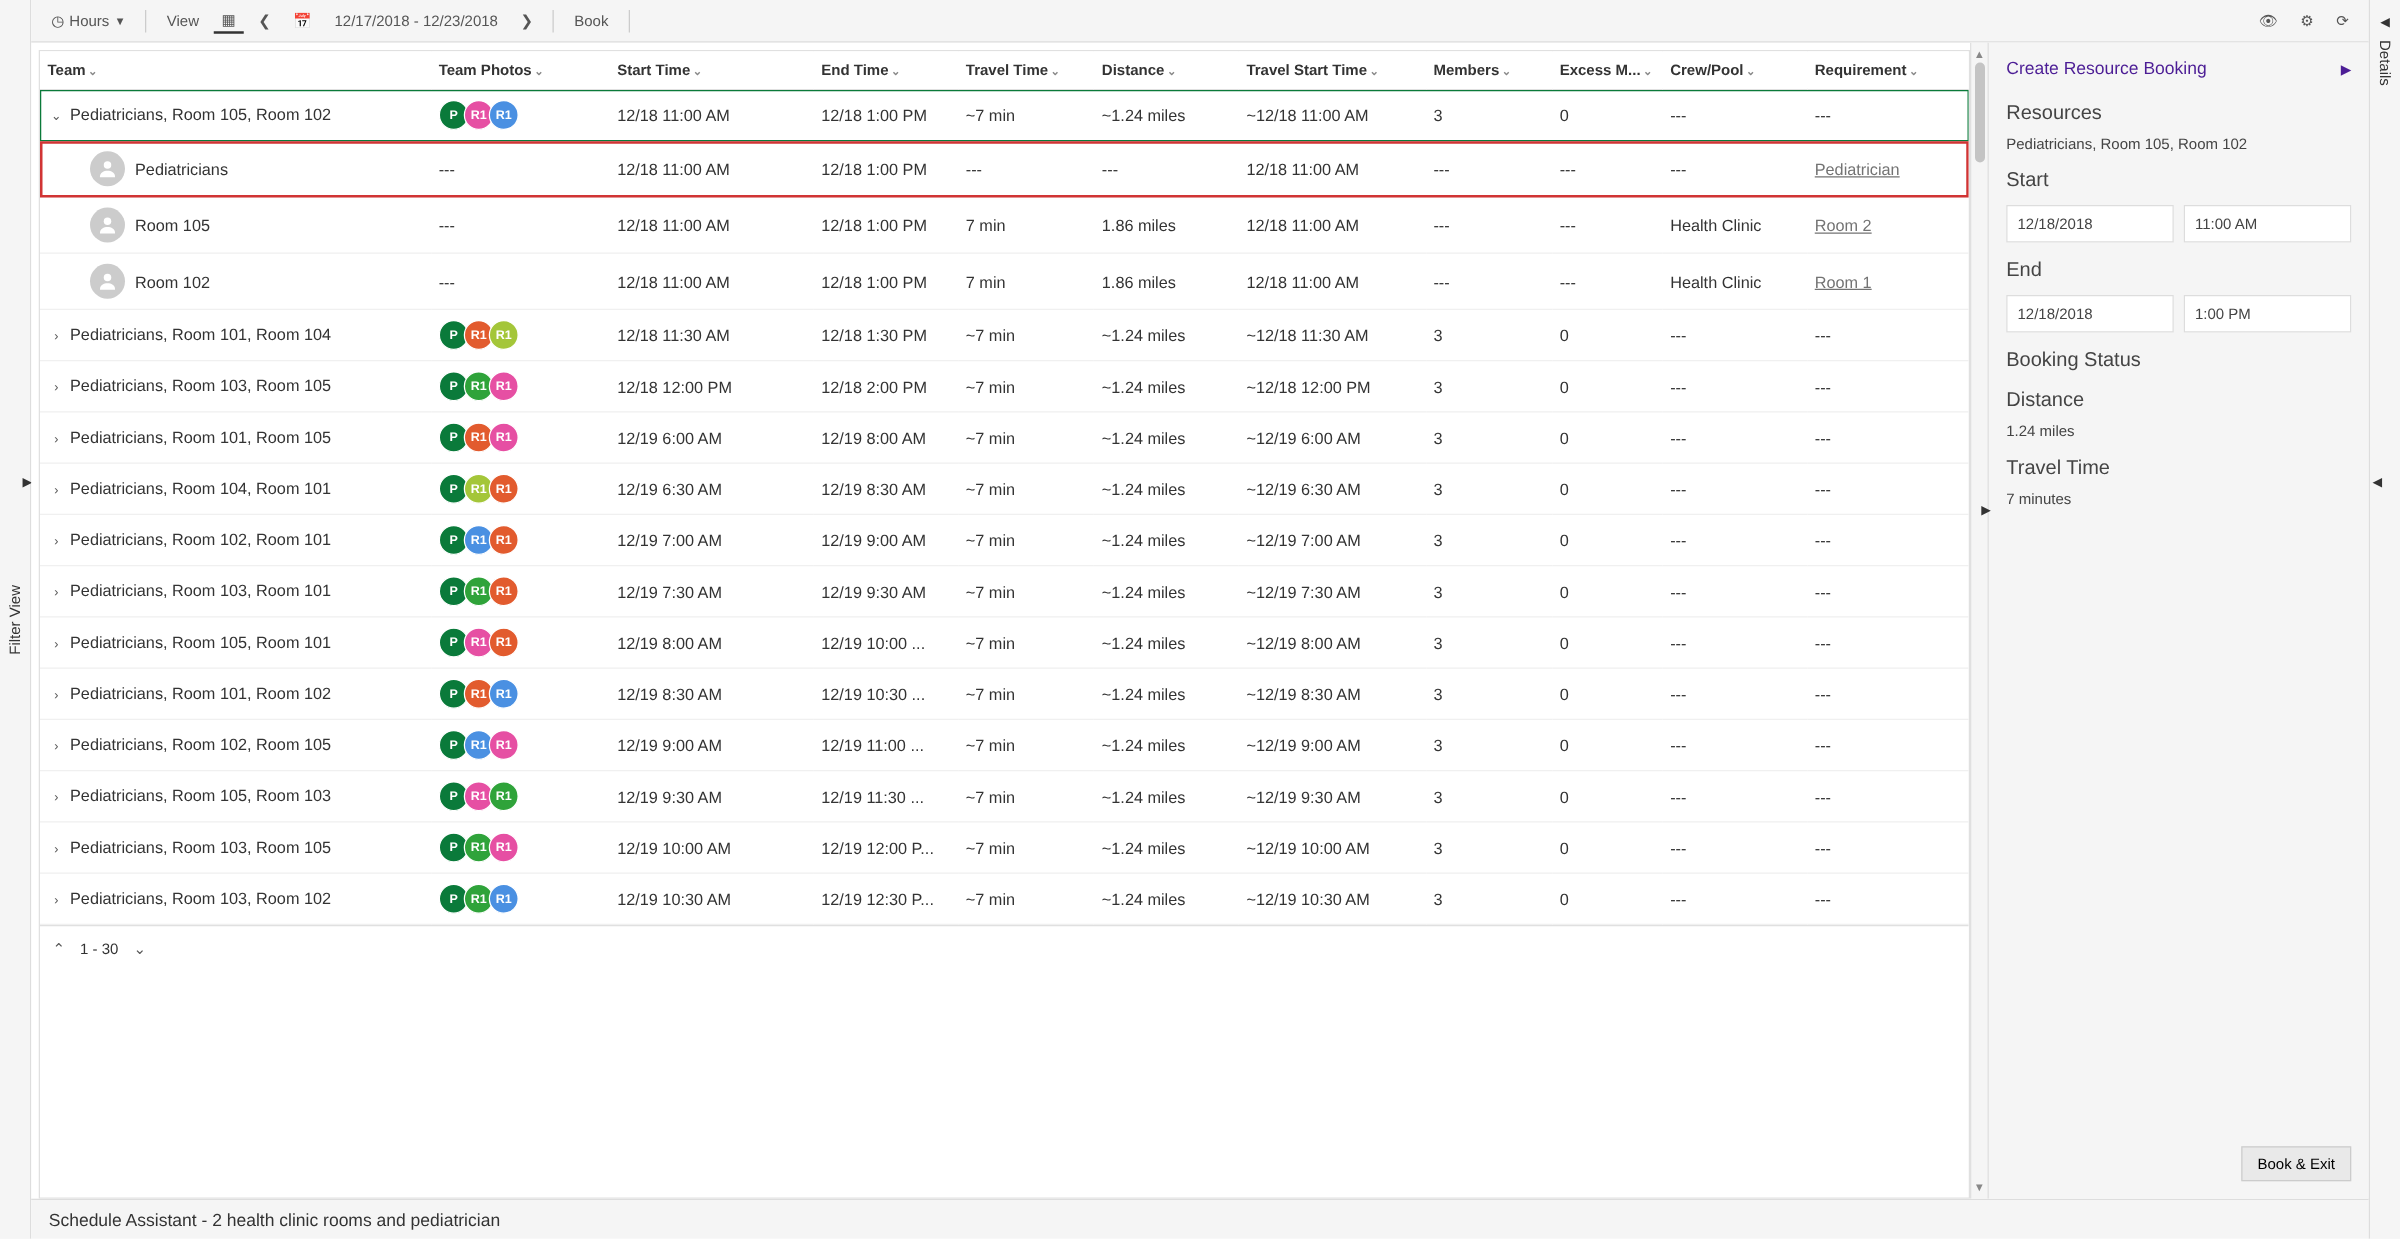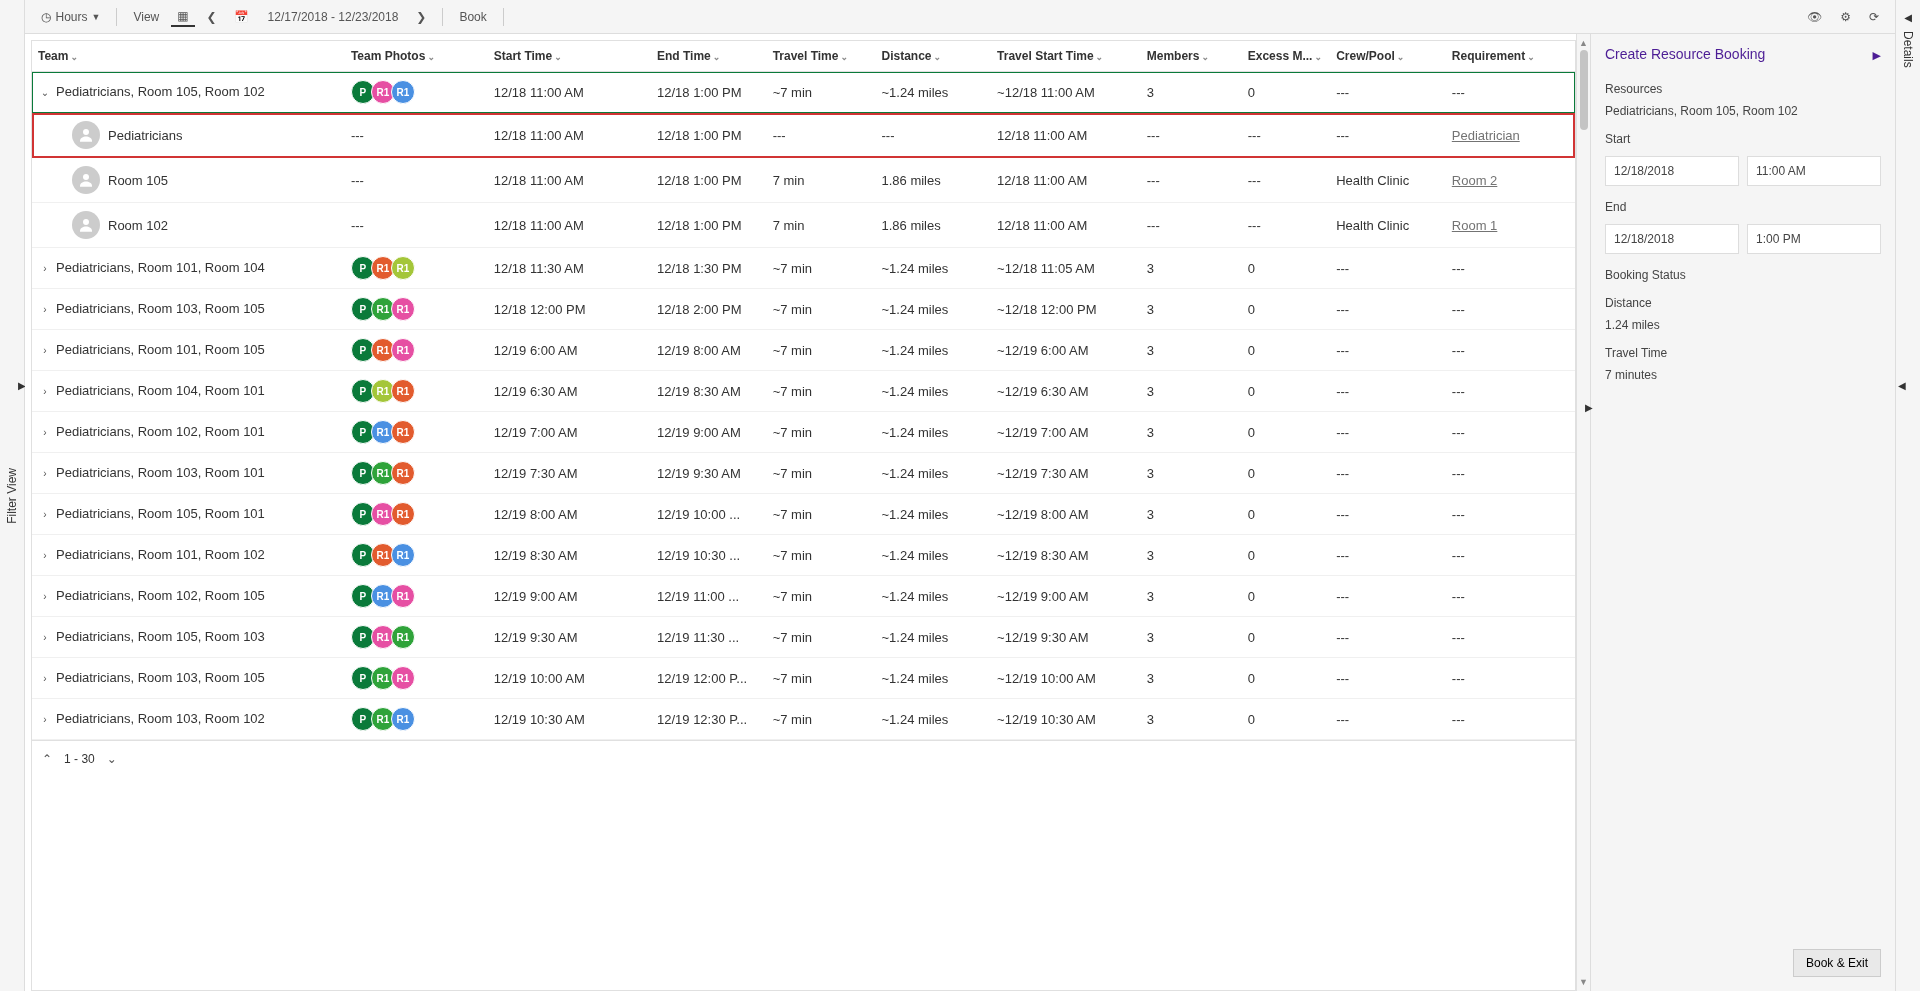--- a/index.html
+++ b/index.html
@@ -54,21 +54,21 @@
   .paginator .chev { cursor: pointer; font-size: 12px; color: #555; }
   
   .caption-bar { height: 32px; background: #f5f5f5; border-top: 1px solid #ddd; display: flex; align-items: center; padding: 0 14px; font-size: 14px; color: #333; }
   
   .scrollbar-v { width: 14px; background: #f5f5f5; border-left: 1px solid #e0e0e0; display: flex; flex-direction: column; justify-content: space-between; align-items: center; font-size: 9px; color: #888; padding: 4px 0; }
   .scrollbar-v .thumb { width: 8px; height: 80px; background: #c4c4c4; border-radius: 4px; margin-top: 2px; }
   
   .side-panel { width: 305px; background: #f5f5f5; border-left: 1px solid #ddd; display: flex; flex-direction: column; position: relative; }
   .side-panel-header { display: flex; align-items: flex-end; justify-content: space-between; padding: 12px 14px 10px 14px; font-size: 14px; color: #4c1d95; }
   .side-panel-body { padding: 2px 14px 14px 14px; display: flex; flex-direction: column; gap: 6px; font-size: 12px; color: #444; flex: 1; position: relative; }
-  .side-panel .label { font-size: 12px; color: #444; margin-top: 8px; }
+  .side-panel .label { font-size: 16px; color: #444; margin-top: 8px; }
   .side-panel .val { font-size: 12px; color: #444; margin-top: 2px; }
   .side-panel .field-row { display: flex; gap: 8px; margin-top: 4px; }
   .side-panel .field { flex: 1; background: #fff; border: 1px solid #ddd; height: 30px; padding: 0 8px; font-size: 12px; display: flex; align-items: center; justify-content: space-between; }
   .side-panel .field.select::after { content: "▾"; font-size: 10px; color: #555; }
   .side-panel .collapse-arrow { position: absolute; left: -6px; top: 330px; font-size: 10px; color: #333; }
   .side-panel .book-btn { position: absolute; right: 14px; bottom: 14px; background: #e9e9e9; border: 1px solid #ccc; padding: 6px 12px; font-size: 12px; cursor: pointer; }
   
   .right-rail { width: 25px; background: #f5f5f5; border-left: 1px solid #ddd; display: flex; flex-direction: column; justify-content: flex-start; align-items: center; padding-top: 12px; position: relative; }
   .right-rail .vtext { writing-mode: vertical-rl; font-size: 12px; color: #333; }
   .right-rail .arrow { position: absolute; top: 380px; left: 2px; font-size: 10px; }
@@ -228,21 +228,21 @@
                 <td class="col-team"><span class="expand-icon">›</span><span>Pediatricians, Room 101, Room 104</span></td>
                 <td class="col-photos"><span class="team-photos">
                     <span class="badge p-darkgreen">P</span>
                     <span class="badge r-orange">R1</span>
                     <span class="badge r-olive">R1</span>
                   </span></td>
                 <td class="col-start">12/18 11:30 AM</td>
                 <td class="col-end">12/18 1:30 PM</td>
                 <td class="col-travel">~7 min</td>
                 <td class="col-distance">~1.24 miles</td>
-                <td class="col-travelstart">~12/18 11:05 AM</td>
+                <td class="col-travelstart">~12/18 11:30 AM</td>
                 <td class="col-members">3</td>
                 <td class="col-excess">0</td>
                 <td class="col-crew">---</td>
                 <td class="col-req">---</td>
               </tr>
               <tr>
                 <td class="col-team"><span class="expand-icon">›</span><span>Pediatricians, Room 103, Room 105</span></td>
                 <td class="col-photos"><span class="team-photos">
                     <span class="badge p-darkgreen">P</span>
                     <span class="badge r-green">R1</span>
@@ -480,20 +480,23 @@
           <div class="val">1.24 miles</div>
 
           <div class="label">Travel Time</div>
           <div class="val">7 minutes</div>
 
           <button class="book-btn">Book &amp; Exit</button>
         </div>
       </div>
     </div>
 
+    <div class="caption-bar">
+      <span>Schedule Assistant - 2 health clinic rooms and pediatrician</span>
+    </div>
   </div>
 
   <div class="right-rail">
     <span style="font-size:10px;margin-bottom:8px;">◀</span>
     <span class="vtext">Details</span>
     <span class="arrow">◀</span>
   </div>
 </div>
 
 </body></html>

